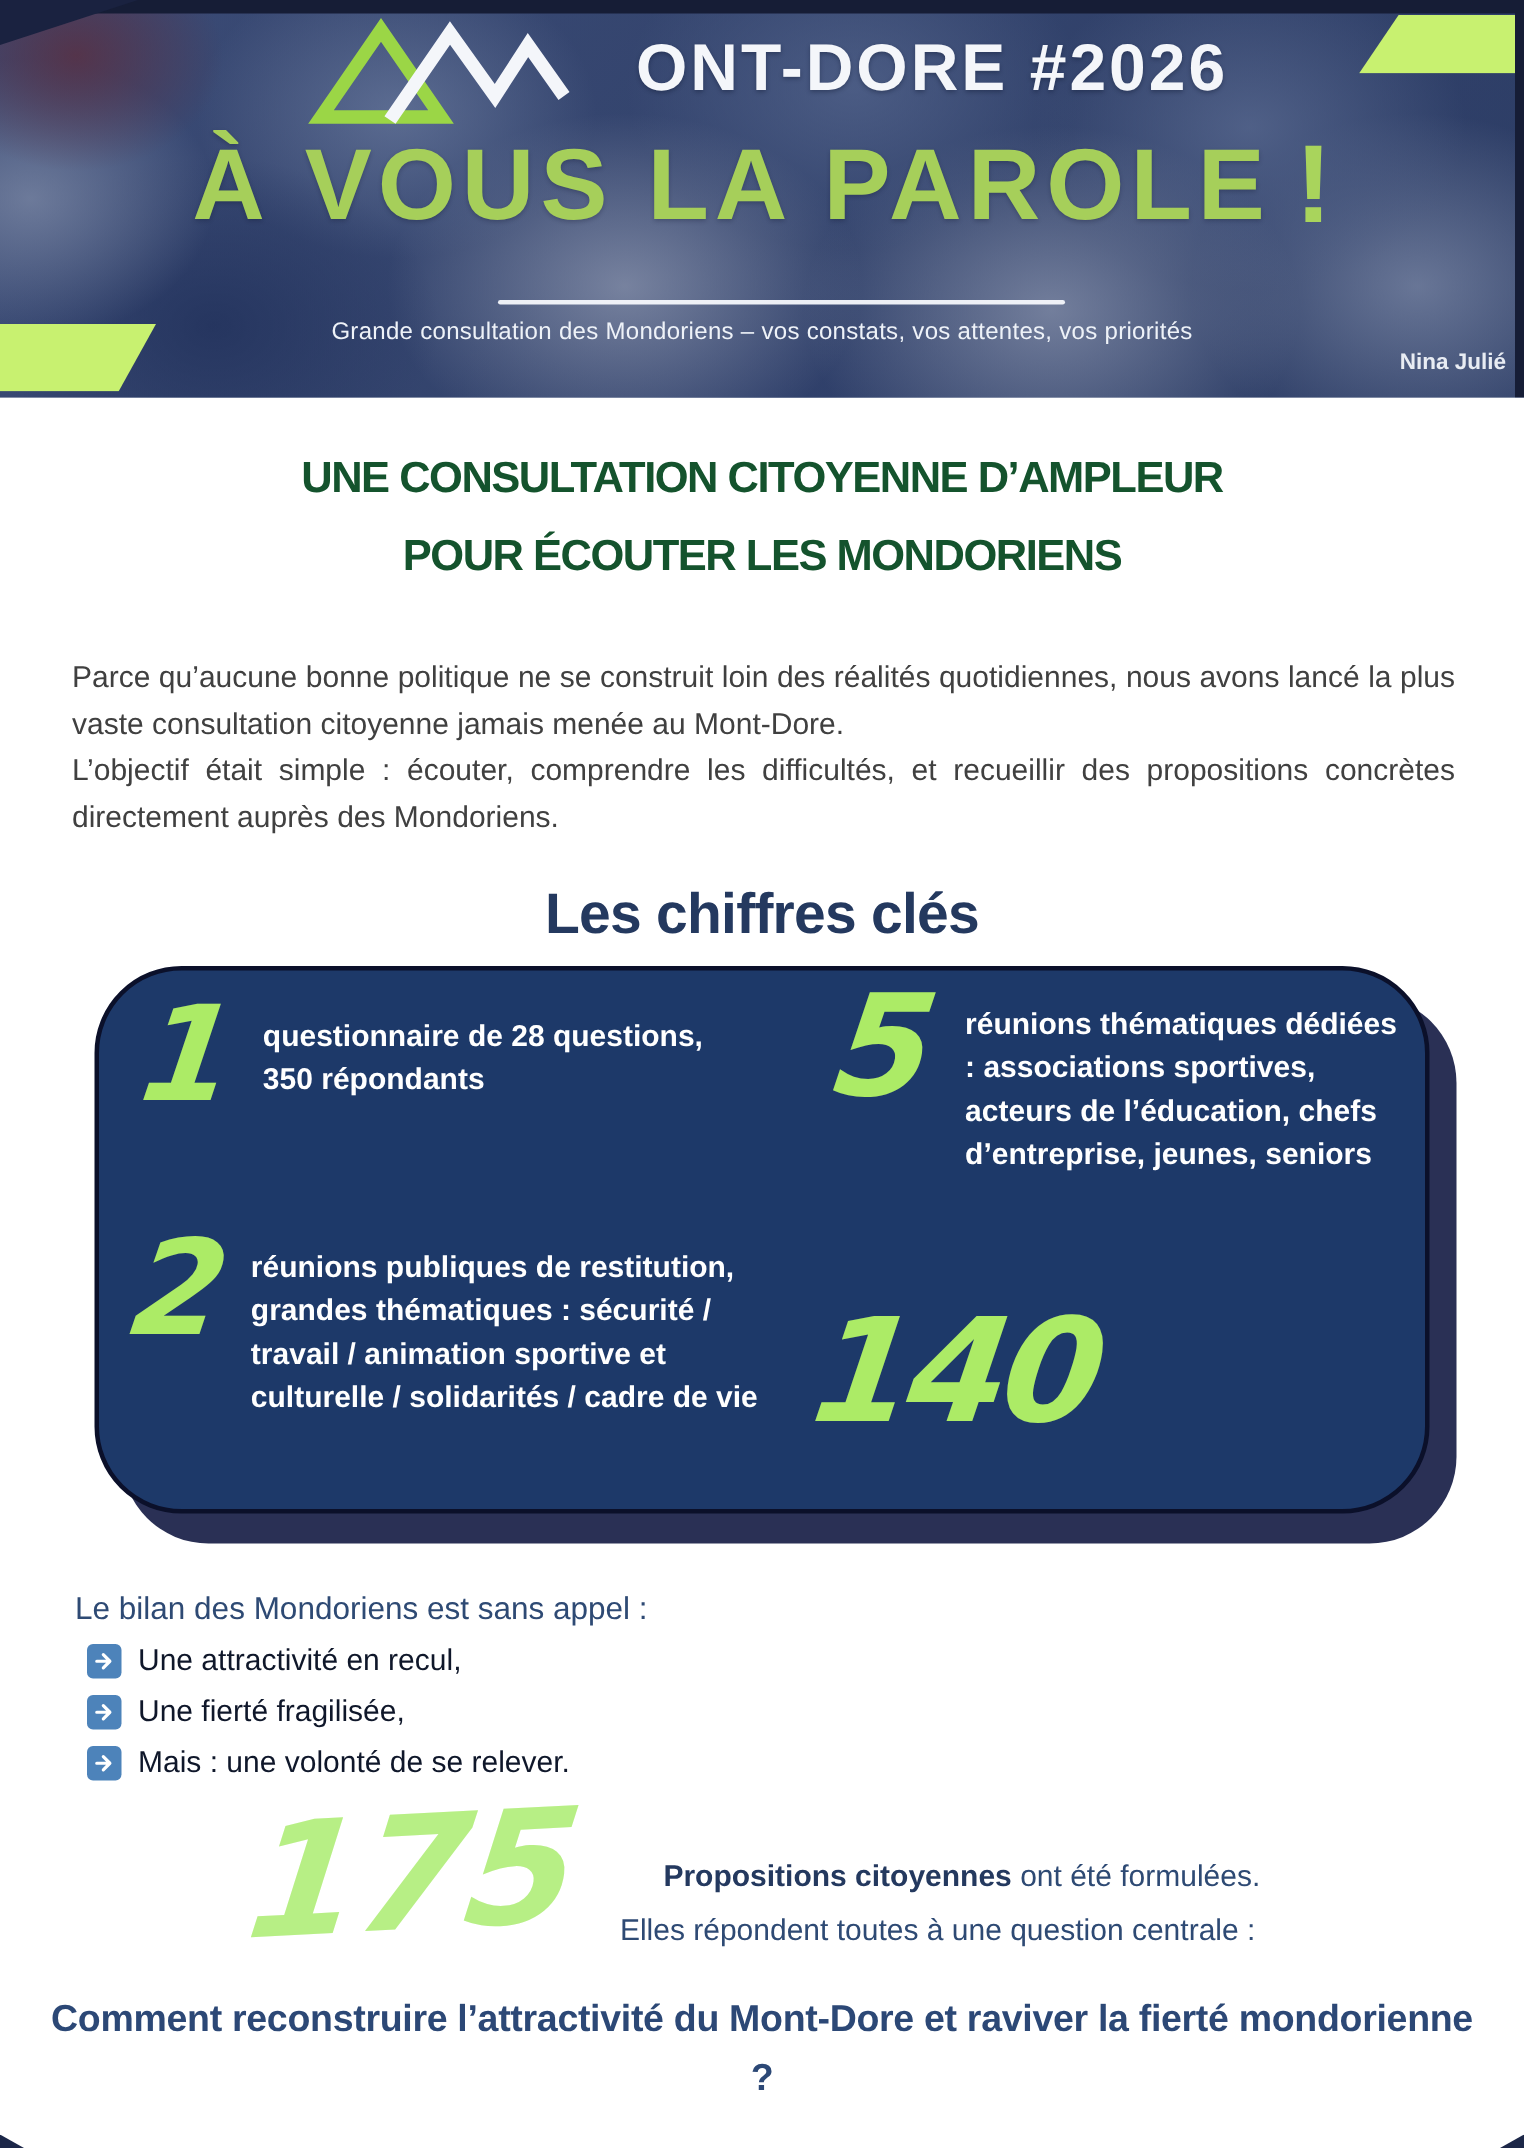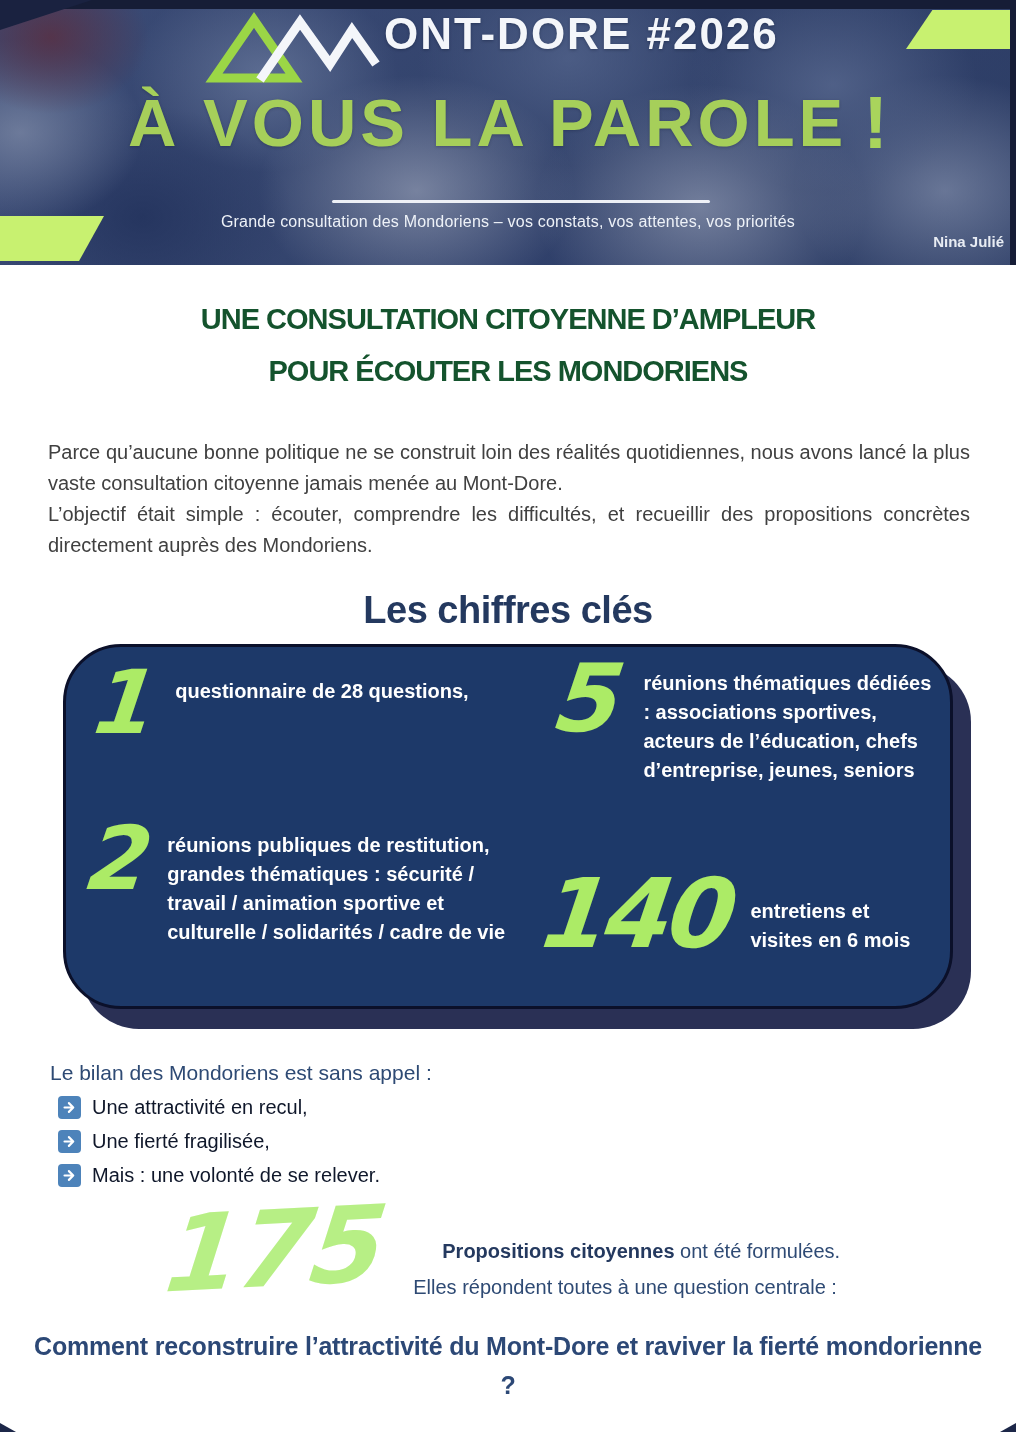--- a/index.html
+++ b/index.html
@@ -32,21 +32,21 @@
   .header-topband{ position:absolute; top:0; left:0; width:100%; height:9px; background:#161d36; }
   .header-topleft-wedge{ position:absolute; top:0; left:0; width:92px; height:30px;
     background:#1a2240; clip-path:polygon(0 0, 100% 0, 0 100%); }
   .header-right-strip{ position:absolute; top:0; right:0; width:6px; height:100%; background:#161d36; }
 
   .shape-tr{ position:absolute; top:10px; right:0; width:110px; height:39px;
     background:#c8f170; clip-path:polygon(24% 0, 100% 0, 100% 100%, 0 100%); }
   .shape-bl{ position:absolute; bottom:4px; left:0; width:104px; height:45px;
     background:#c8f170; clip-path:polygon(0 0, 100% 0, 76% 100%, 0 100%); }
 
-  .logo-row{ position:absolute; left:202px; top:12px; display:flex; align-items:flex-start; }
+  .logo-row{ position:absolute; left:202px; top:12px; display:flex; align-items:center;gap:40px; }
   .logo-row svg{ display:block; }
   .logo-title{
     color:#f4f6fa; font-size:44px; font-weight:bold; letter-spacing:2px;
     line-height:1; padding:0 0 4px 2px; white-space:nowrap;
     text-shadow:0 1px 3px rgba(10,16,40,.35);
   }
   .tagline-row{
     position:absolute; top:80px; left:0; width:100%;
     text-align:center; white-space:nowrap;
   }
@@ -180,20 +180,21 @@
 </div>
 
 <div class="figures-heading">Les chiffres clés</div>
 
 <div class="figures-box">
 
   <div class="fig-item fig1">
     <div class="fig-num">1</div>
     <div class="fig-text">
       <div>questionnaire de 28 questions,</div>
+      <div>350 répondants</div>
     </div>
   </div>
 
   <div class="fig-item fig5">
     <div class="fig-num">5</div>
     <div class="fig-text">
       <div>réunions thématiques dédiées</div>
       <div>: associations sportives,</div>
       <div>acteurs de l’éducation, chefs</div>
       <div>d’entreprise, jeunes, seniors</div>
@@ -205,24 +206,20 @@
     <div class="fig-text">
       <div>réunions publiques de restitution,</div>
       <div>grandes thématiques : sécurité /</div>
       <div>travail / animation sportive et</div>
       <div>culturelle / solidarités / cadre de vie</div>
     </div>
   </div>
 
   <div class="fig-item fig140">
     <div class="fig-num">140</div>
-    <div class="fig-text">
-      <div>entretiens et</div>
-      <div>visites en 6 mois</div>
-    </div>
   </div>
 
 </div>
 
 <div class="bilan">
   <div class="bilan-heading">Le bilan des Mondoriens est sans appel :</div>
 
   <div class="bilan-row">
     <span class="arrow-chip">
       <svg width="15" height="15" viewBox="0 0 24 24">

